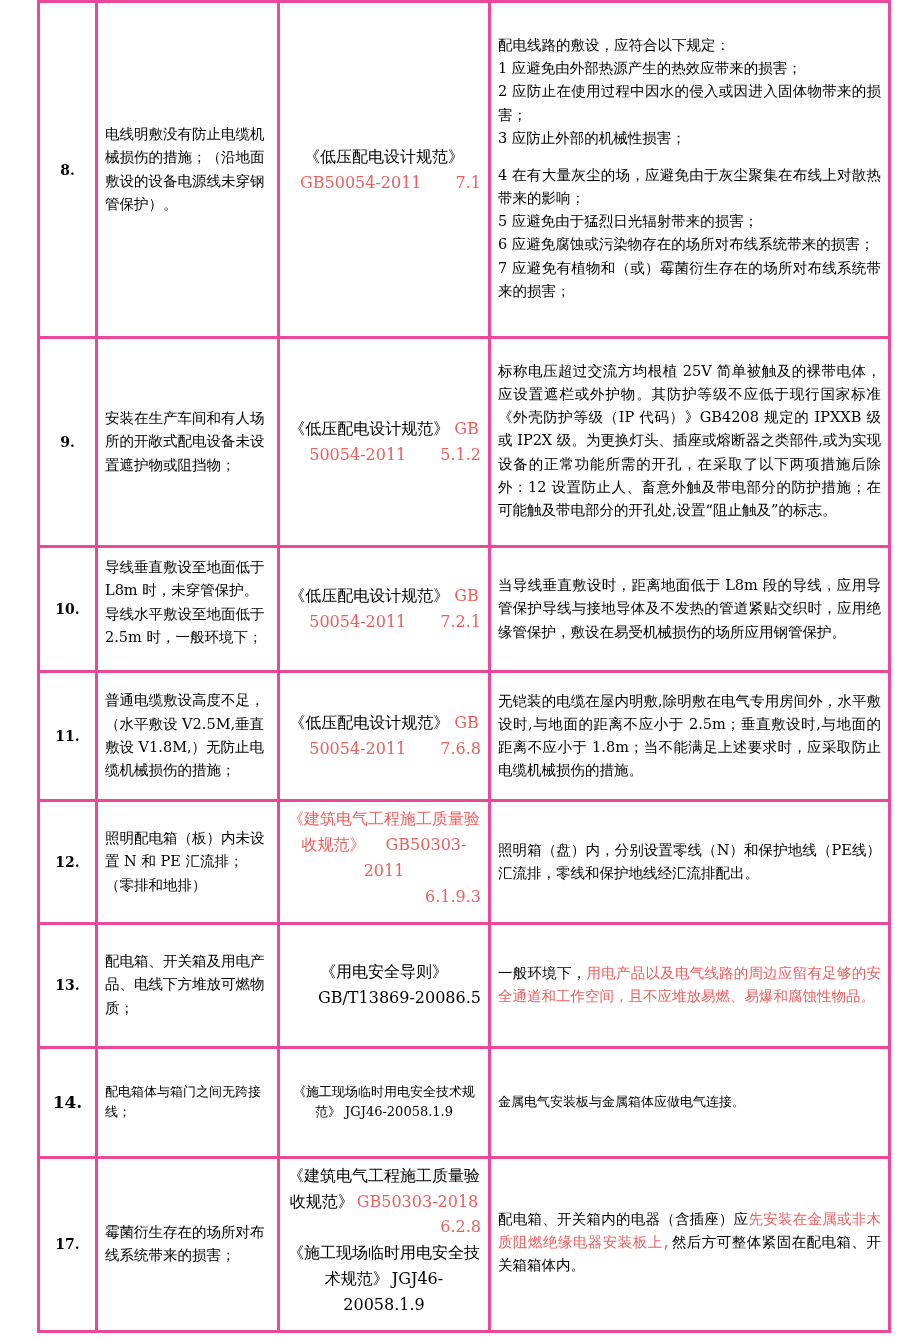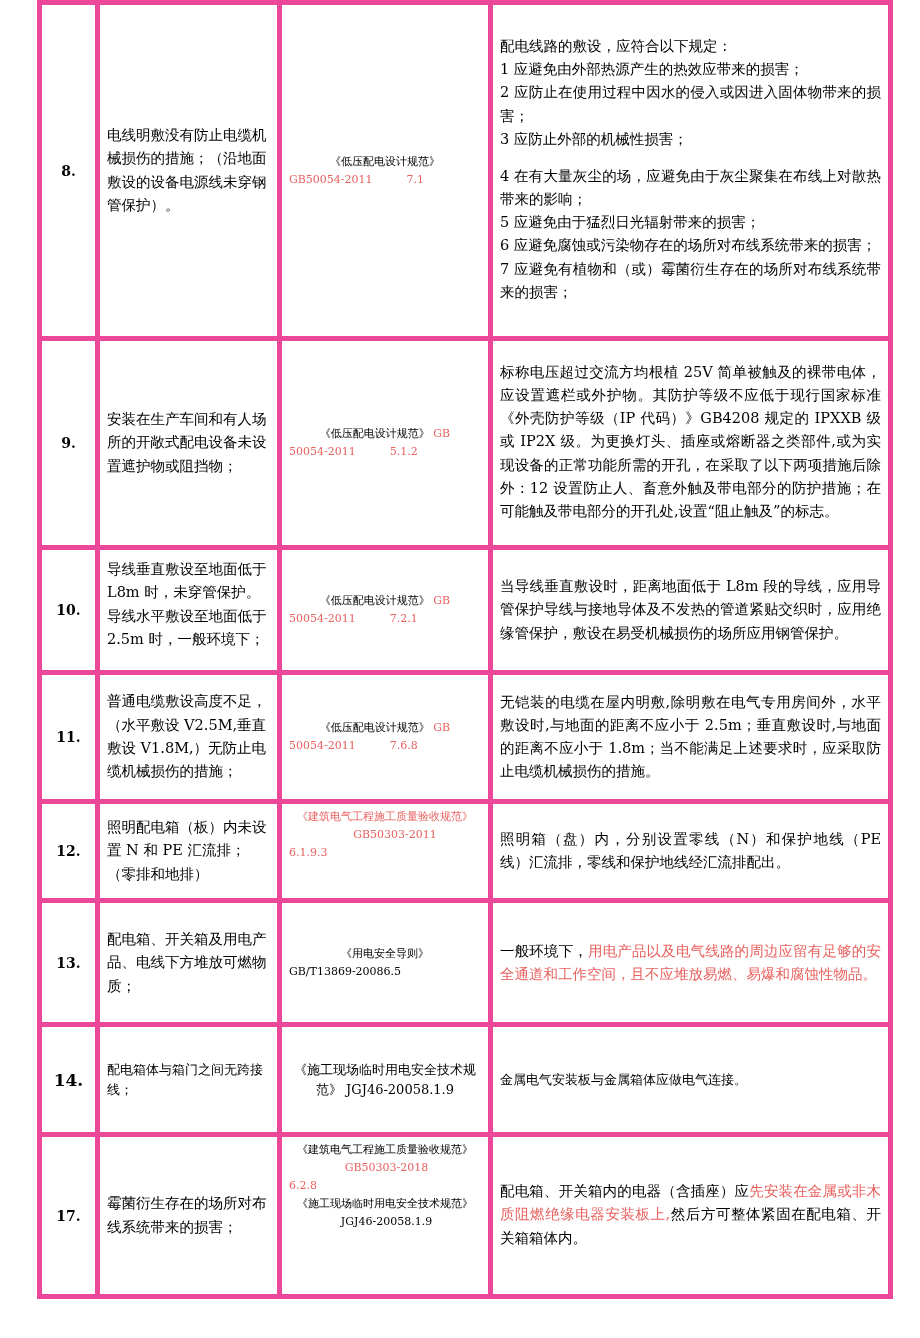--- a/index.html
+++ b/index.html
@@ -22,21 +22,21 @@
   }
   table.doc-table {
     position: absolute;
     left: 37px;
     top: 0px;
     width: 851px;
     border-collapse: collapse;
     table-layout: fixed;
   }
   table.doc-table td {
-    border: 5px solid #ec4899;
+    border: 3px solid #ec4899;
     vertical-align: middle;
     padding: 12px 7px;
     box-sizing: border-box;
   }
   col.c-num    { width: 58px; }
   col.c-issue  { width: 182px; }
   col.c-std    { width: 211px; }
   col.c-req    { width: 400px; }
 
   td.num {
@@ -46,36 +46,36 @@
     font-family: "DejaVu Serif", "Liberation Serif", serif;
   }
   td.issue {
     font-size: 14.5px;
     line-height: 1.62;
     text-align: left;
     font-family: "DejaVu Serif", "Liberation Serif", serif;
     margin-left: 8px;
   }
   td.std {
-    font-size: 11px;
+    font-size: 16px;
     line-height: 1.62;
     text-align: center;
     font-family: "DejaVu Serif", "Liberation Serif", serif;
   }
   td.req {
     font-size: 14.5px;
     line-height: 1.60;
     text-align: justify;
     text-justify: inter-character;
     font-family: "DejaVu Serif", "Liberation Serif", serif;
   }
   .red { color: #e8615f; }
   .blk { color: #000000; }
   .std-line { display: block; }
-  .std-left { text-align: left; }
+  .std-left { text-align: right; }
   .std-center { text-align: center; }
   .gapL { display:inline-block; width: 34px; }
   .smallrow td.issue,
   .smallrow td.std,
   .smallrow td.req { font-size: 13px; line-height: 1.55; }
   .vtop { vertical-align: top; }
 </style>
 </head>
 <body>
 
@@ -173,21 +173,21 @@
       </tr>
 
       <tr style="height:162px;">
         <td class="num">17.</td>
         <td class="issue">霉菌衍生存在的场所对布线系统带来的损害；</td>
         <td class="std" style="vertical-align:top;padding-top:4px;">
           <span class="blk">《建筑电气工程施工质量验收规范》</span><span class="red" style="margin-left:3px;">GB50303-2018</span>
           <span class="std-line std-left red">6.2.8</span>
           <span class="blk">《施工现场临时用电安全技术规范》</span><span class="blk" style="margin-left:3px;">JGJ46-20058.1.9</span>
         </td>
-        <td class="req vtop" style="padding-top:10px;">
+        <td class="req vtop" style="padding-top:10px;font-family:Liberation Mono, monospace;">
           <span class="blk">配电箱、开关箱内的电器（含插座）应</span><span class="red">先安装在金属或非木质阻燃绝缘电器安装板上,</span><span class="blk">然后方可整体紧固在配电箱、开关箱箱体内。</span>
         </td>
       </tr>
 
     </tbody>
   </table>
 
 </div>
 
 </body></html>

